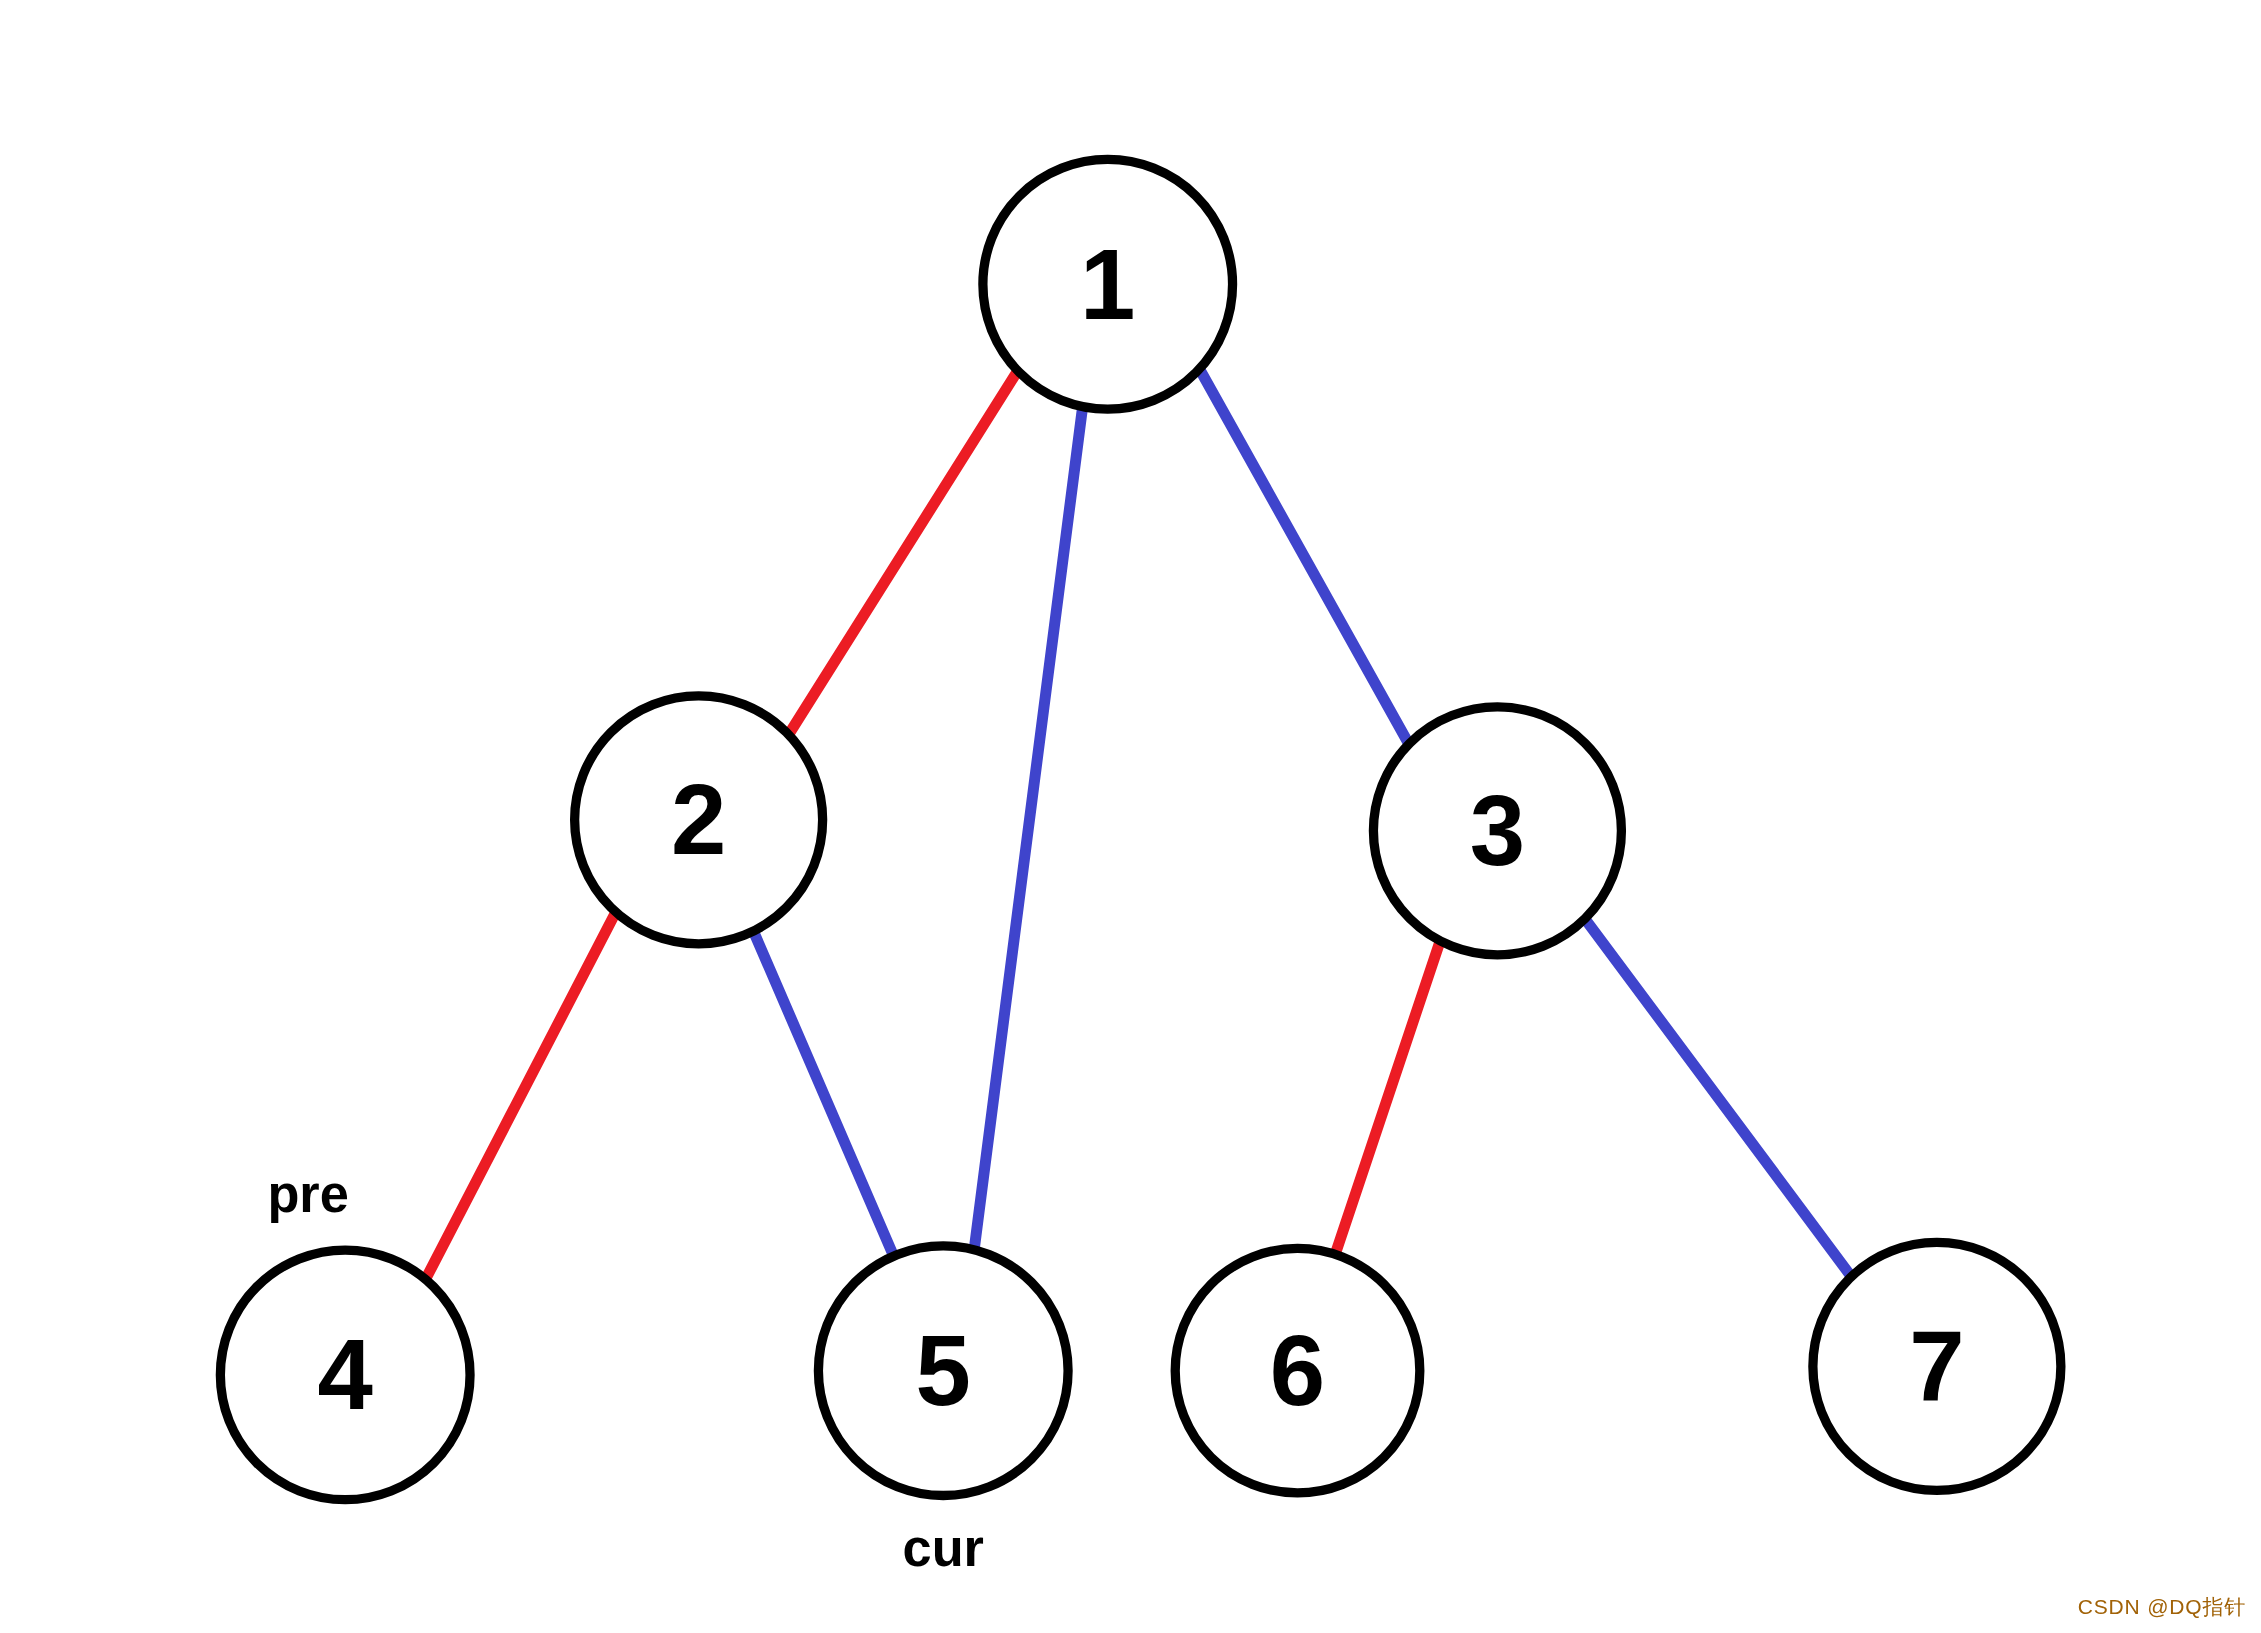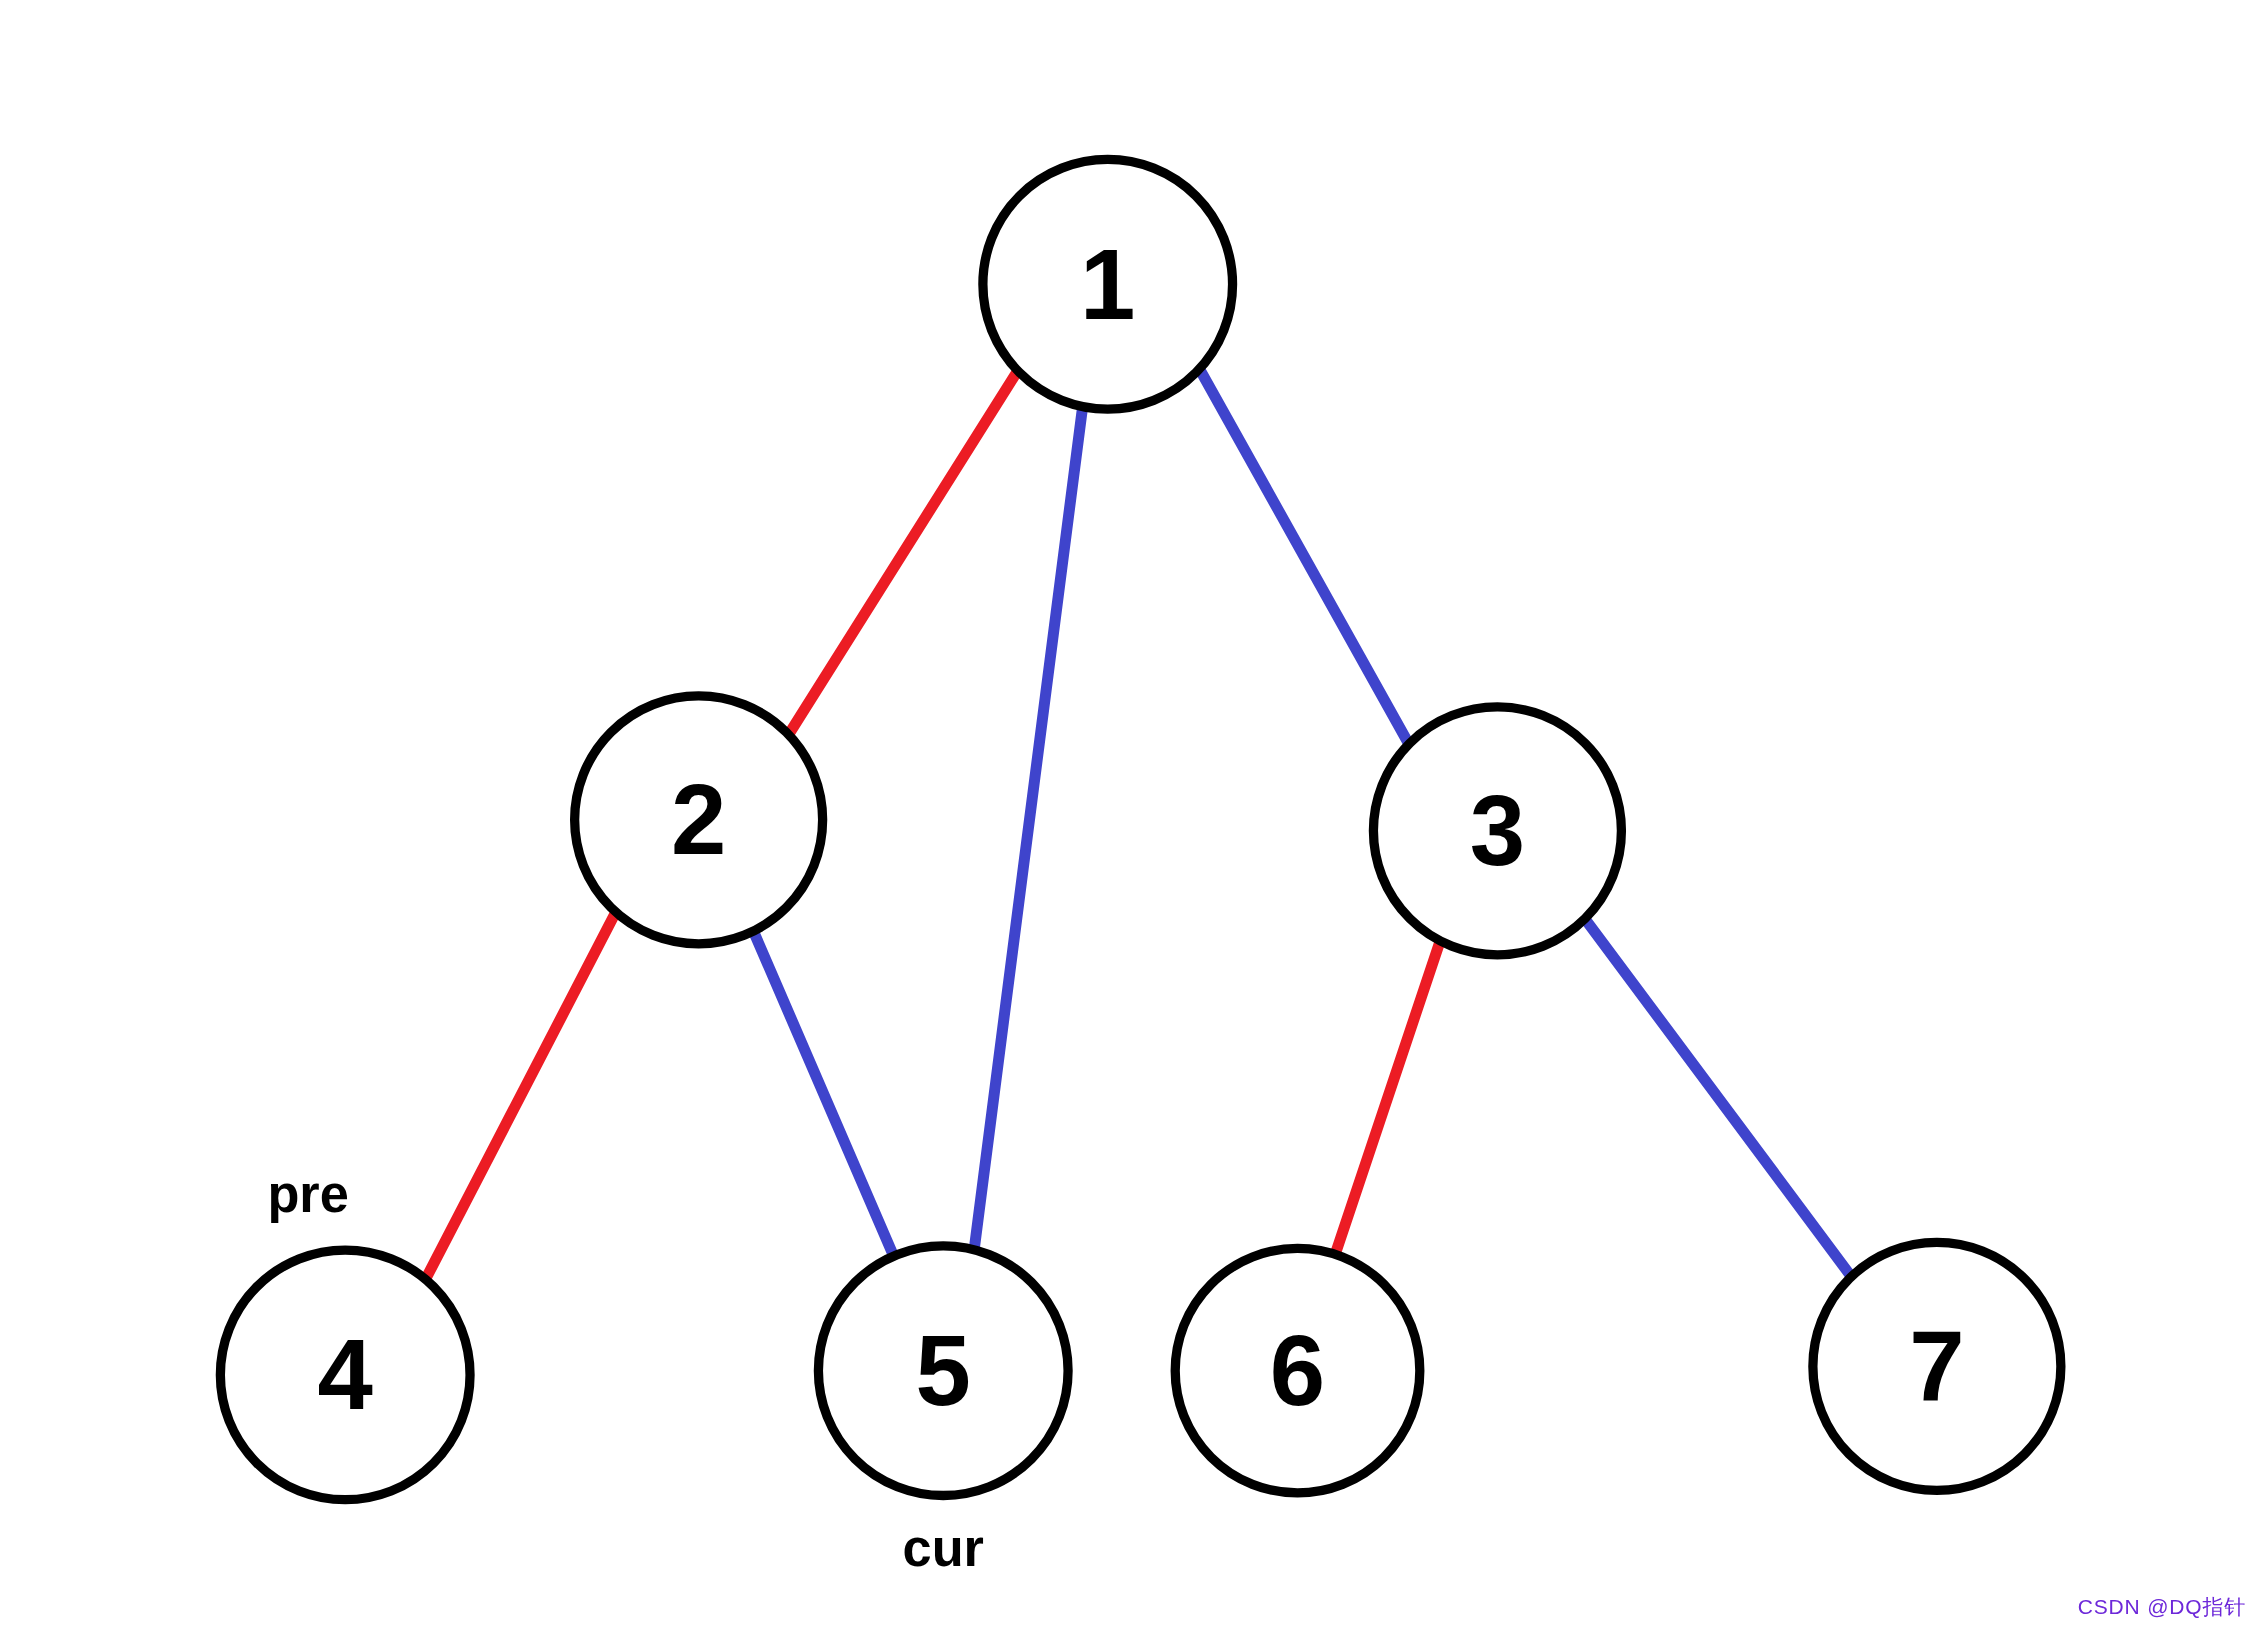--- a/index.html
+++ b/index.html
@@ -117,16 +117,16 @@
 
     </g>
 
     <g>
       <text class="pointer-label" x="365" y="1415">pre</text>
       <text class="pointer-label" x="1118" y="1835">cur</text>
     </g>
 
   </svg>
 
-  <div class="watermark" style="color: #6d28d9; margin-left: 29px;">CSDN @DQ指针</div>
+  <div class="watermark" style="color: #a16207; margin-left: 29px;">CSDN @DQ指针</div>
 
 </div>
 
 
 </body></html>

